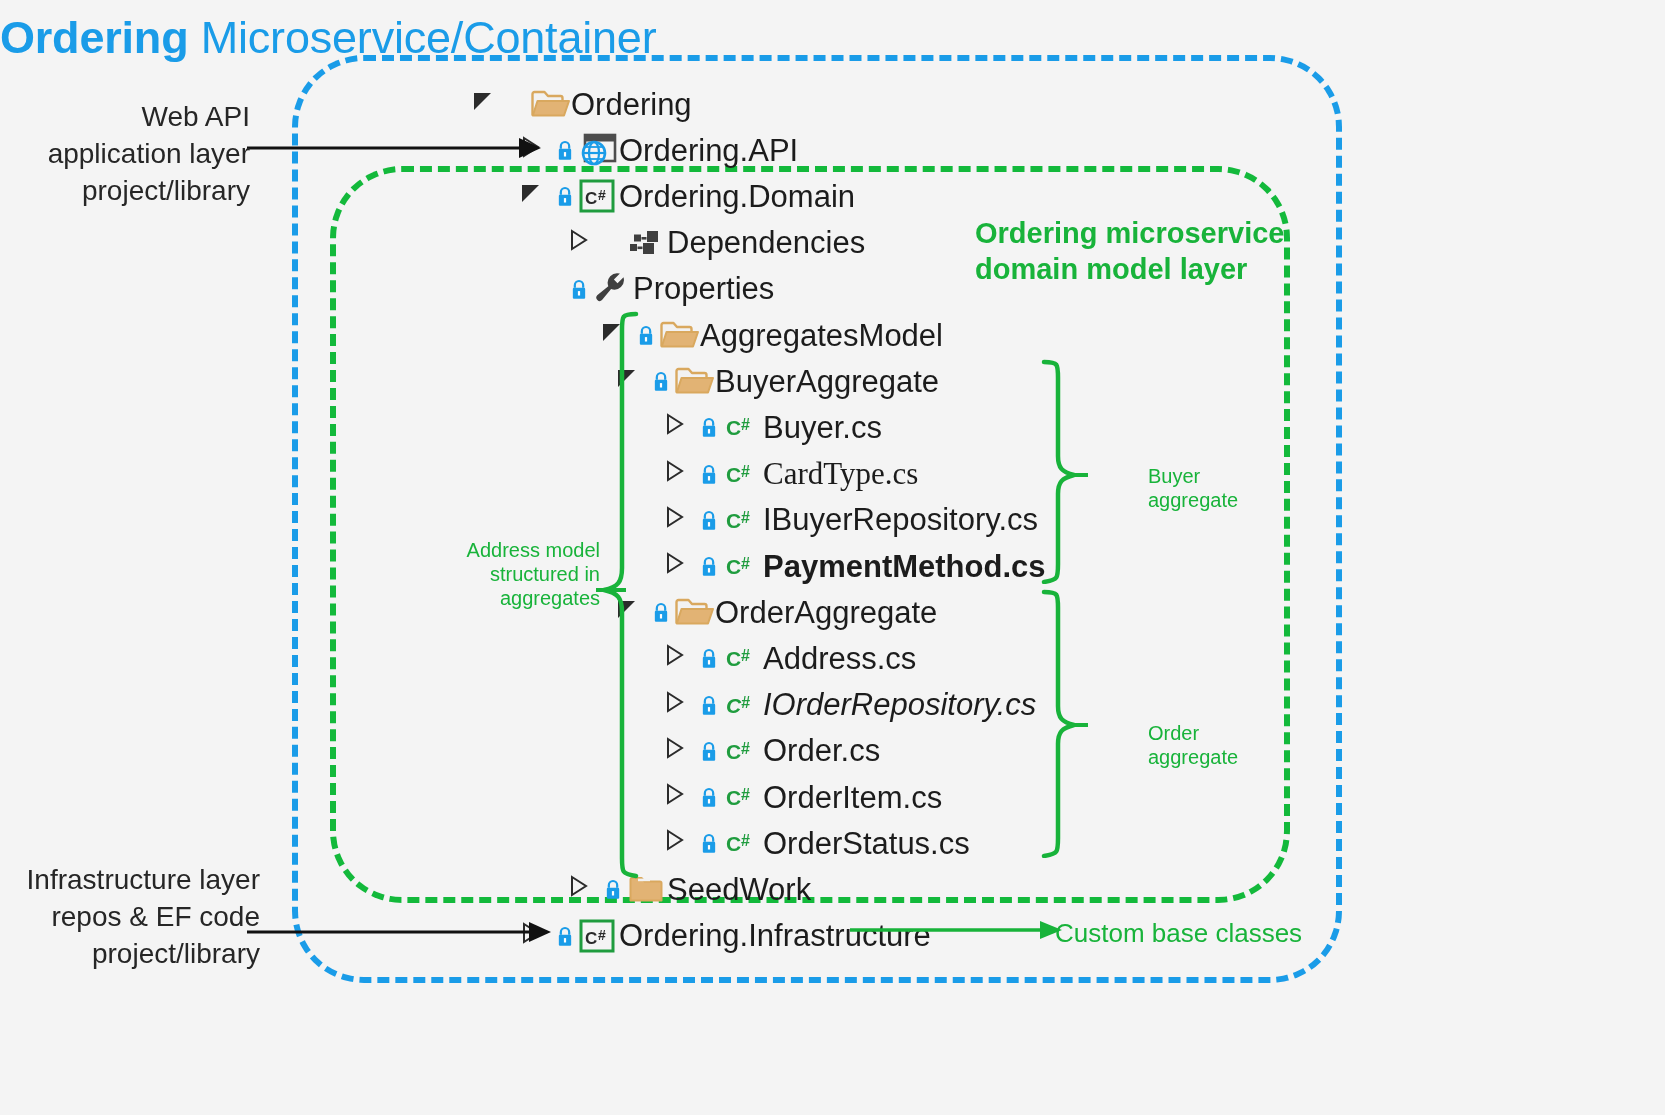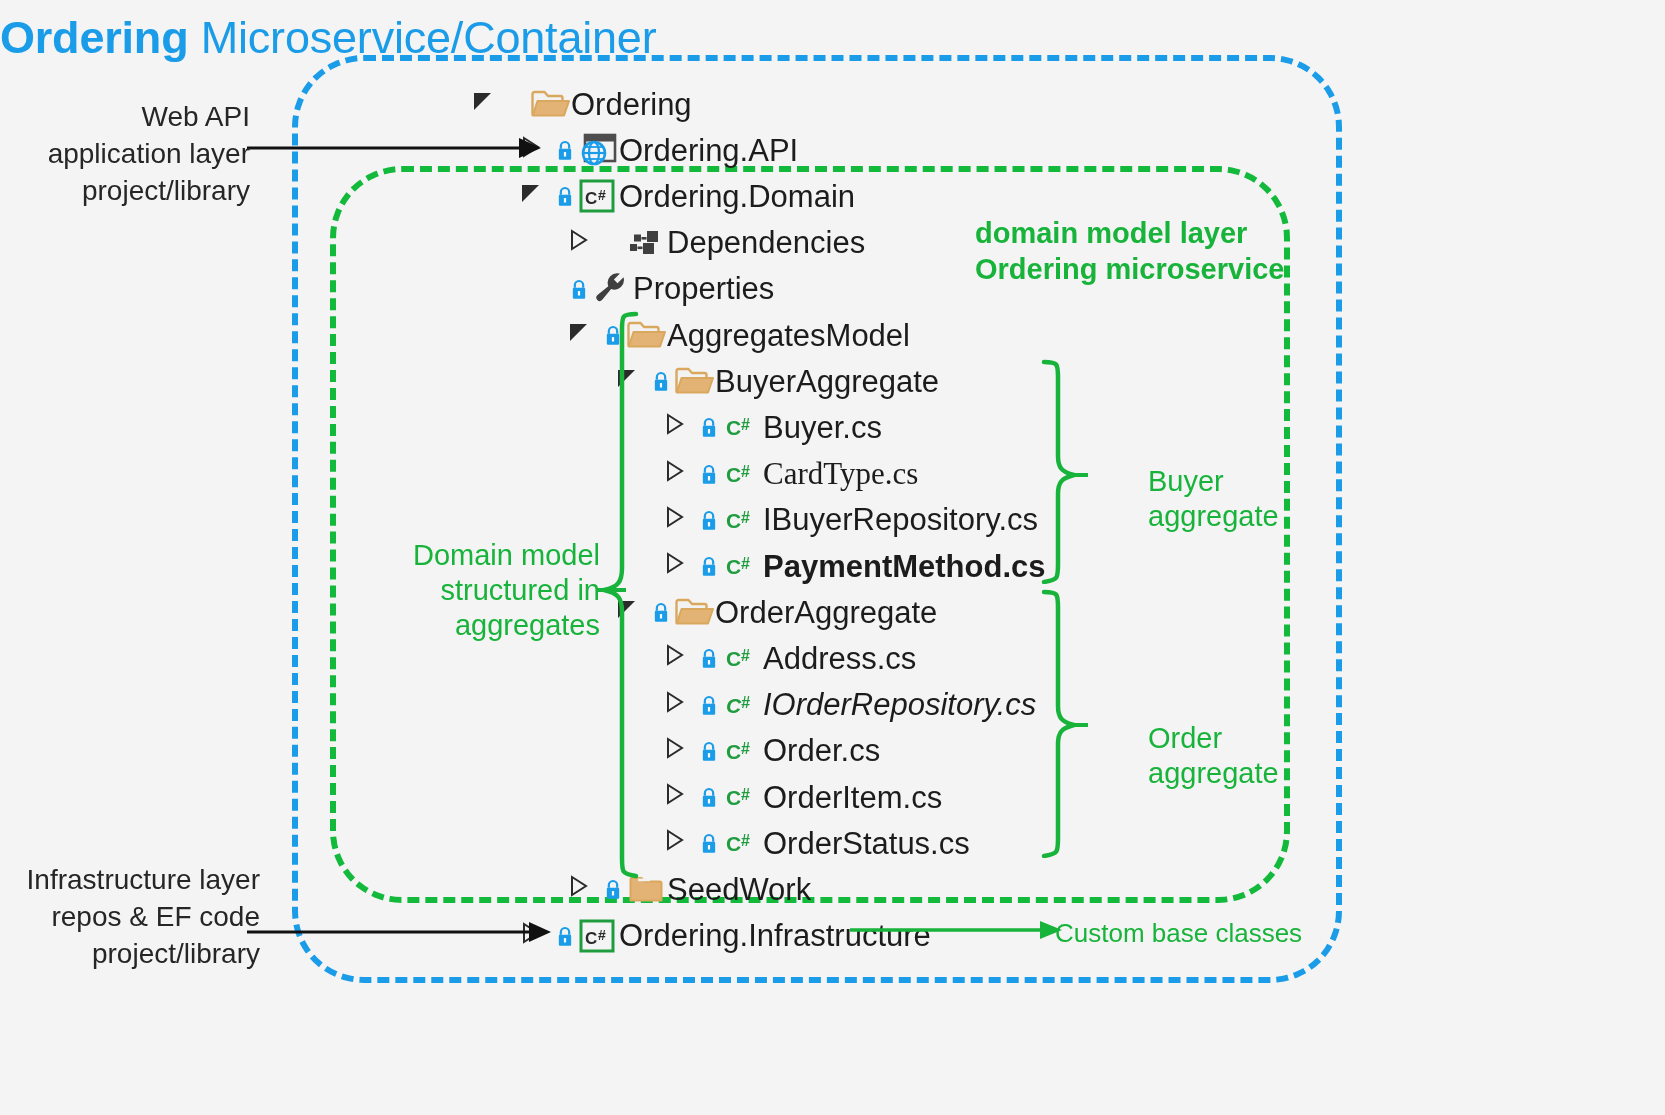--- a/index.html
+++ b/index.html
@@ -90,21 +90,21 @@
     text-align: right;
     font-size: 28px;
     color: #262626;
     line-height: 1.33;
     white-space: nowrap;
   }
 
   
   .annot-green {
     position: absolute;
-    font-size: 29px;
+    font-size: 20px;
     color: #18b33a;
     line-height: 1.2;
     white-space: nowrap;
   }
   .annot-green.bold {
     font-weight: bold;
     font-size: 29px;
     line-height: 1.25;
   }
   .annot-green.right { text-align: right; }
@@ -202,21 +202,21 @@
             <use href="#sym-lock"></use>
           </svg>
         </span>
         <span class="icoslot">
           <svg width="34" height="32" style="margin-left:1px">
             <use href="#sym-wrench"></use>
           </svg>
         </span>
         <span class="label">Properties</span>
       </div>
-      <div class="row" style="left: 566px; top: 315px;">
+      <div class="row" style="left: 599px; top: 315px;">
         <span class="chev">
           <svg width="22" height="22">
             <use href="#sym-chev-expanded"></use>
           </svg>
         </span>
         <span class="gap"></span>
         <span class="lock">
           <svg width="18" height="22">
             <use href="#sym-lock"></use>
           </svg>
@@ -493,26 +493,26 @@
     <div>project/library</div>
   </div>
 
   <div class="annot-left" style="left:5px; top:861px; width:255px;">
     <div>Infrastructure layer</div>
     <div>repos &amp; EF code</div>
     <div>project/library</div>
   </div>
 
   <div class="annot-green bold" style="left:975px; top:215px;">
+    <div>Ordering microservice</div>
     <div>domain model layer</div>
-    <div>Ordering microservice</div>
   </div>
 
   <div class="annot-green right" style="left:400px; top:538px; width:200px;">
-    <div>Domain model</div>
+    <div>Address model</div>
     <div>structured in</div>
     <div>aggregates</div>
   </div>
 
   <div class="annot-green" style="left:1148px; top:464px;">
     <div>Buyer</div>
     <div>aggregate</div>
   </div>
 
   <div class="annot-green" style="left:1148px; top:721px;">

